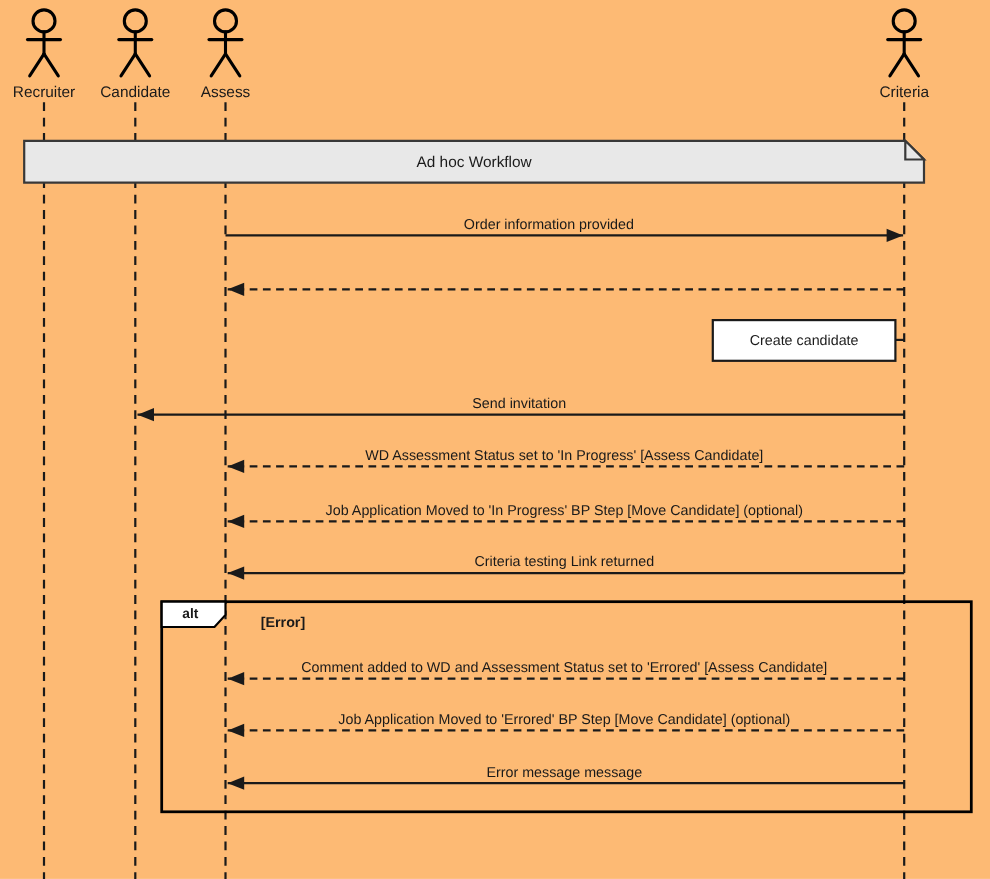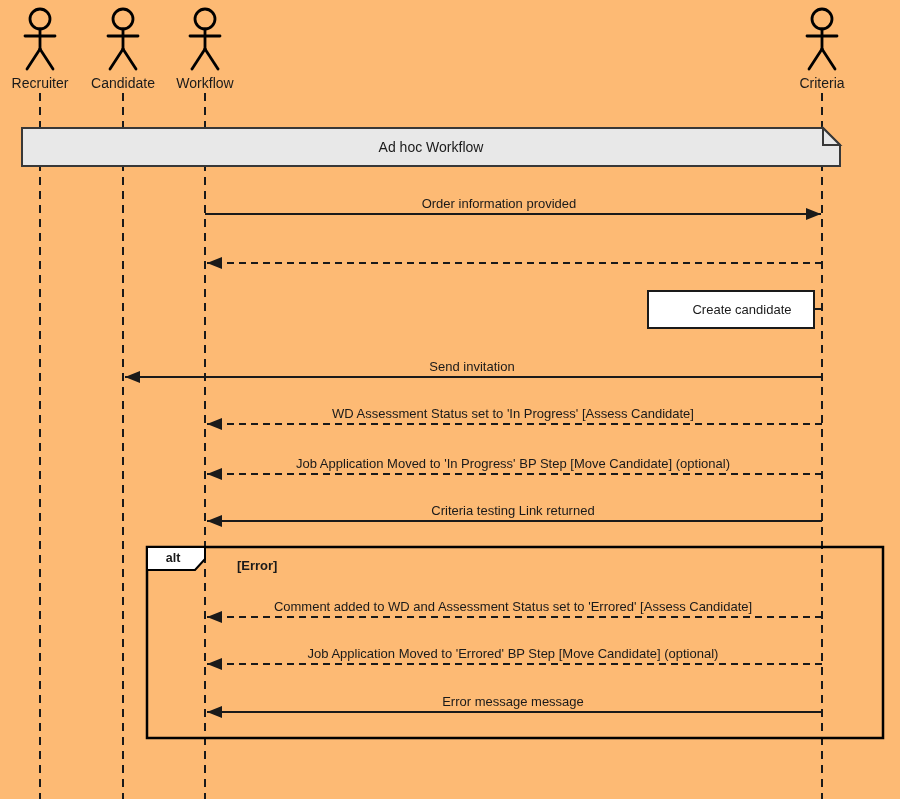--- a/index.html
+++ b/index.html
@@ -33,21 +33,20 @@
     left:431px;top:139px;
     transform:translateX(-50%);
     font-size:14px;
     white-space:nowrap;
   }
   .box-label{
     position:absolute;
     left:648px;top:291px;width:166px;height:37px;
     display:flex;align-items:center;justify-content:center;
     font-size:13px;
-    padding-left:11px;
   }
   .alt-op-label{
     position:absolute;
     left:147px;top:548px;width:52px;height:20px;
     display:flex;align-items:center;justify-content:center;
     font-size:12.5px;font-weight:bold;
   }
   .alt-guard-label{
     position:absolute;
     left:237px;top:558px;
@@ -128,21 +127,21 @@
     </g>
 
     <g>
       <rect x="147" y="547" width="736" height="191" fill="none" stroke="#000000" stroke-width="2.5"></rect>
       <path d="M147,547 H205 V559 L195,570 H147 Z" fill="#ffffff" stroke="#000000" stroke-width="2"></path>
     </g>
   </svg>
 
   <div class="actor-label" style="left:40px;top:75px">Recruiter</div>
   <div class="actor-label" style="left:123px;top:75px">Candidate</div>
-  <div class="actor-label" style="left:205px;top:75px">Workflow</div>
+  <div class="actor-label" style="left:205px;top:75px">Assess</div>
   <div class="actor-label" style="left:822px;top:75px">Criteria</div>
 
   <div class="banner-label">Ad hoc Workflow</div>
 
   <div class="label" style="left:499px;top:196px">Order information provided</div>
   <div class="label" style="left:472px;top:359px">Send invitation</div>
   <div class="label" style="left:513px;top:456px">Job Application Moved to 'In Progress' BP Step [Move Candidate] (optional)</div>
   <div class="label" style="left:513px;top:406px">WD Assessment Status set to 'In Progress' [Assess Candidate]</div>
   <div class="label" style="left:513px;top:503px">Criteria testing Link returned</div>
   <div class="label" style="left:513px;top:646px">Job Application Moved to 'Errored' BP Step [Move Candidate] (optional)</div>

